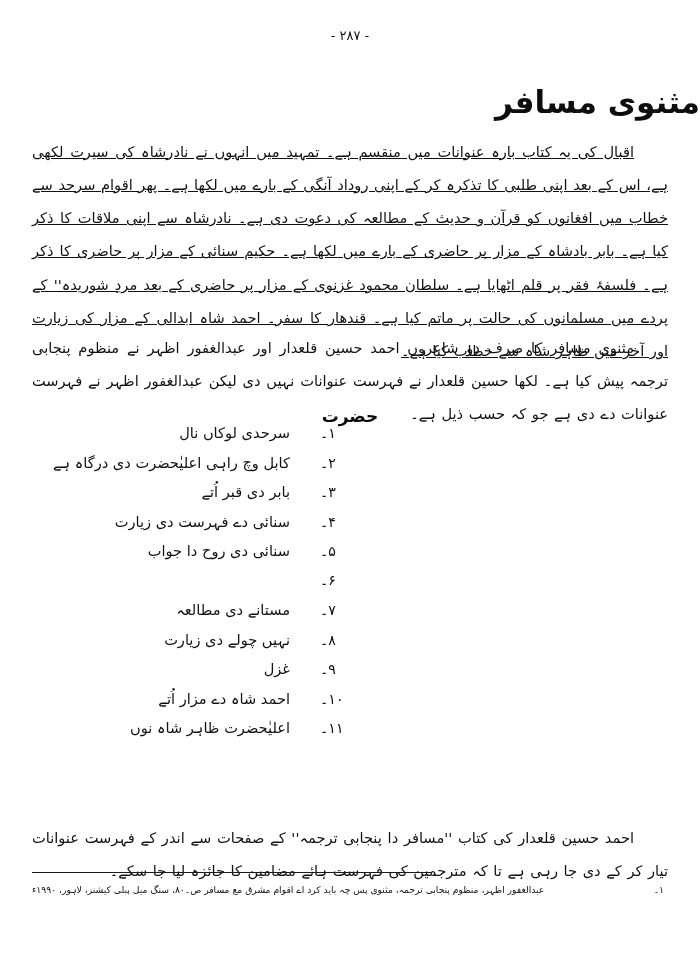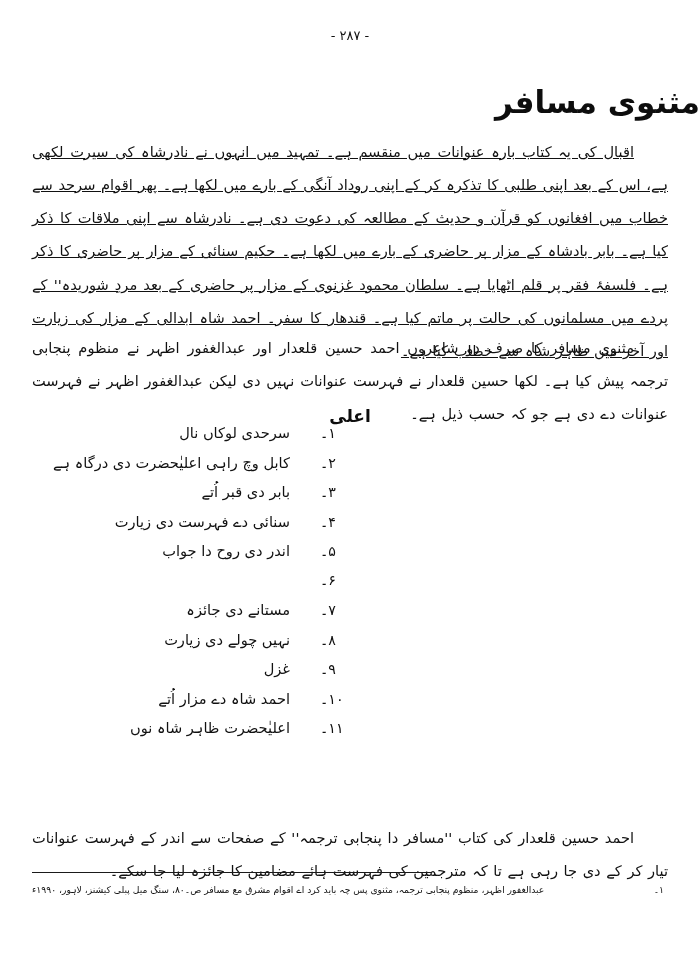--- a/index.html
+++ b/index.html
@@ -159,21 +159,21 @@
 <div class="page">
 
   <div class="page-number">- ۲۸۷ -</div>
 
   <h1 class="doc-title">مثنوی مسافر</h1>
 
   <p class="body-block indent" id="para-1">اقبال کی یہ کتاب بارہ عنوانات میں منقسم ہے۔ تمہید میں انہوں نے نادرشاہ کی سیرت لکھی ہے، اس کے بعد اپنی طلبی کا تذکرہ کر کے اپنی روداد آنگی کے بارے میں لکھا ہے۔ پھر اقوام سرحد سے خطاب میں افغانوں کو قرآن و حدیث کے مطالعہ کی دعوت دی ہے۔ نادرشاہ سے اپنی ملاقات کا ذکر کیا ہے۔ بابر بادشاہ کے مزار پر حاضری کے بارے میں لکھا ہے۔ حکیم سنائی کے مزار پر حاضری کا ذکر ہے۔ فلسفۂ فقر پر قلم اٹھایا ہے۔ سلطان محمود غزنوی کے مزار پر حاضری کے بعد مردِ شوریدہ'' کے پردے میں مسلمانوں کی حالت پر ماتم کیا ہے۔ قندھار کا سفر۔ احمد شاہ ابدالی کے مزار کی زیارت اور آخر میں ظاہر شاہ سے خطاب کیا ہے۔</p>
 
   <p class="body-block indent" id="para-2">مثنوی مسافر کا صرف دو شاعروں احمد حسین قلعدار اور عبدالغفور اظہر نے منظوم پنجابی ترجمہ پیش کیا ہے۔ لکھا حسین قلعدار نے فہرست عنوانات نہیں دی لیکن عبدالغفور اظہر نے فہرست عنوانات دے دی ہے جو کہ حسب ذیل ہے۔</p>
 
-  <h2 class="list-heading">اعلی</h2>
+  <h2 class="list-heading">حضرت</h2>
 
   <div class="toc">
 
     <div class="toc-row">
       <span class="toc-num">۱۔</span>
       <span class="toc-label">سرحدی لوکاں نال</span>
     </div>
 
     <div class="toc-row">
       <span class="toc-num">۲۔</span>
@@ -185,30 +185,30 @@
       <span class="toc-label">بابر دی قبر اُتے</span>
     </div>
 
     <div class="toc-row">
       <span class="toc-num">۴۔</span>
       <span class="toc-label">سنائی دے فہرست دی زیارت</span>
     </div>
 
     <div class="toc-row">
       <span class="toc-num">۵۔</span>
-      <span class="toc-label">اندر دی روح دا جواب</span>
+      <span class="toc-label">سنائی دی روح دا جواب</span>
     </div>
 
     <div class="toc-row">
       <span class="toc-num">۶۔</span>
     </div>
 
     <div class="toc-row">
       <span class="toc-num">۷۔</span>
-      <span class="toc-label">مستانے دی جائزہ</span>
+      <span class="toc-label">مستانے دی مطالعہ</span>
     </div>
 
     <div class="toc-row">
       <span class="toc-num">۸۔</span>
       <span class="toc-label">نہیں چولے دی زیارت</span>
     </div>
 
     <div class="toc-row">
       <span class="toc-num">۹۔</span>
       <span class="toc-label">غزل</span>

